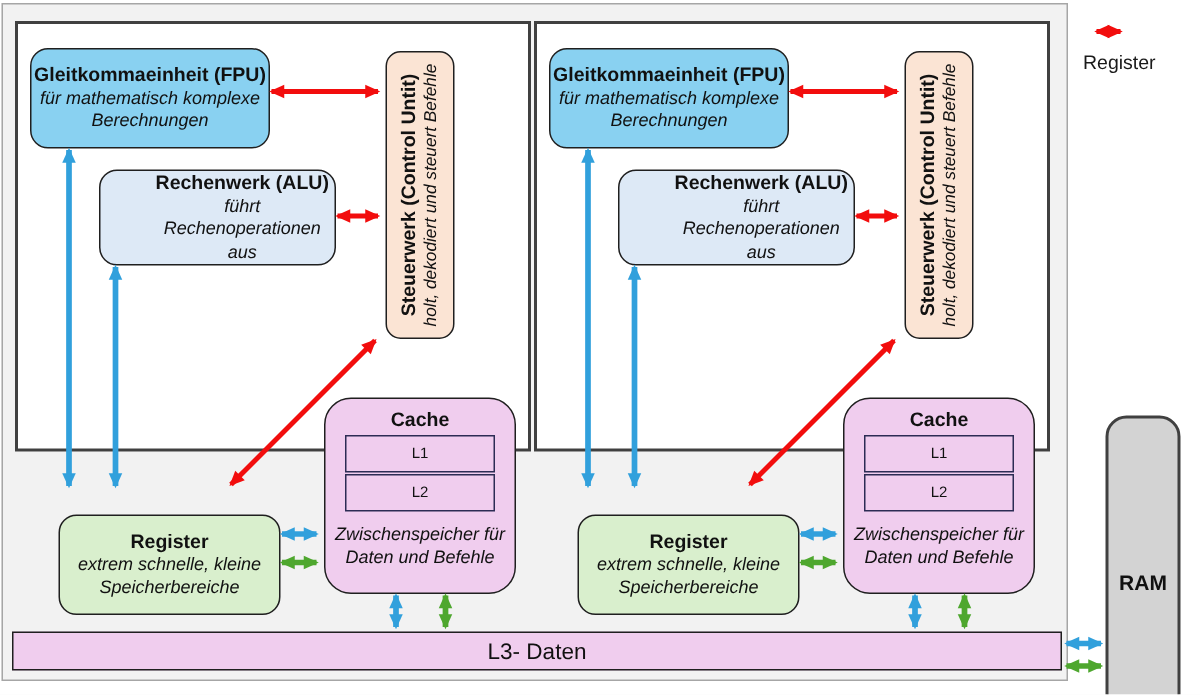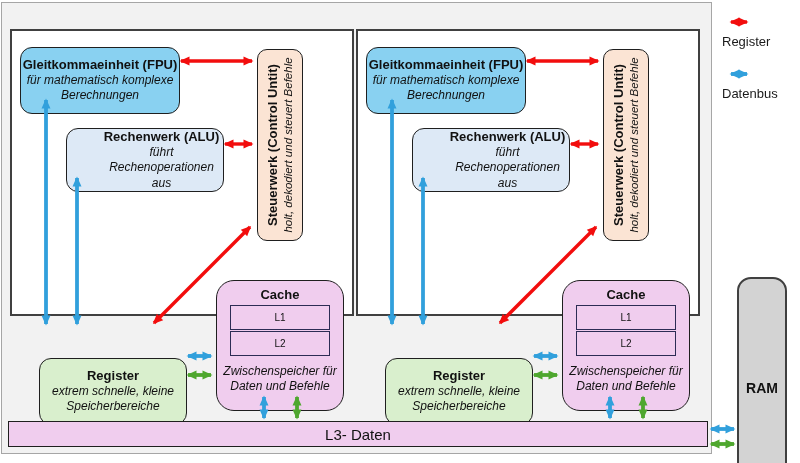--- a/index.html
+++ b/index.html
@@ -10,21 +10,21 @@
   .chip-outline{
     position:absolute;left:1px;top:2px;width:711px;height:452px;
     background:var(--container-fill,#f2f2f2);
     border:1.5px solid var(--container-border,#a6a6a6);
     box-sizing:border-box;z-index:1;
   }
   .core{
     position:absolute;top:14px;width:344px;height:287px;
     background:var(--core-fill,#ffffff);
     border:2px solid var(--core-border,#404040);
-    box-sizing:border-box;z-index:2;margin-top:15px;
+    box-sizing:border-box;z-index:2;
   }
   .core.c1{left:10px;}
   .core.c2{left:356px;}
   .block{
     position:absolute;box-sizing:border-box;
     border:1.6px solid var(--box-border,#1f1f1f);
     border-radius:12px;display:flex;flex-direction:column;
     align-items:center;justify-content:center;text-align:center;
   }
   .title{font-weight:bold;font-size:13px;line-height:1.22;}
@@ -183,26 +183,15 @@
       <svg width="34" height="12" viewBox="0 0 34 12">
         <defs>
           <marker id="lh-s" viewBox="0 0 11 10" markerWidth="11" markerHeight="10" refX="9" refY="5" orient="auto-start-reverse" markerUnits="userSpaceOnUse">
             <path class="hd-steuerbus" d="M0.5,0.5 L10.5,5 L0.5,9.5 Z"></path>
           </marker>
         </defs>
         <line class="st-steuerbus" x1="9" y1="6" x2="25" y2="6" marker-start="url(#lh-s)" marker-end="url(#lh-s)"></line>
       </svg>
       <div class="lbl">Register</div>
     </div>
-    <div class="item">
-      <svg width="34" height="12" viewBox="0 0 34 12">
-        <defs>
-          <marker id="lh-d" viewBox="0 0 11 10" markerWidth="11" markerHeight="10" refX="9" refY="5" orient="auto-start-reverse" markerUnits="userSpaceOnUse">
-            <path class="hd-datenbus" d="M0.5,0.5 L10.5,5 L0.5,9.5 Z"></path>
-          </marker>
-        </defs>
-        <line class="st-datenbus" x1="9" y1="6" x2="25" y2="6" marker-start="url(#lh-d)" marker-end="url(#lh-d)"></line>
-      </svg>
-      <div class="lbl">Datenbus</div>
-    </div>
   </div>
 
 </div>
 
 </body></html>

